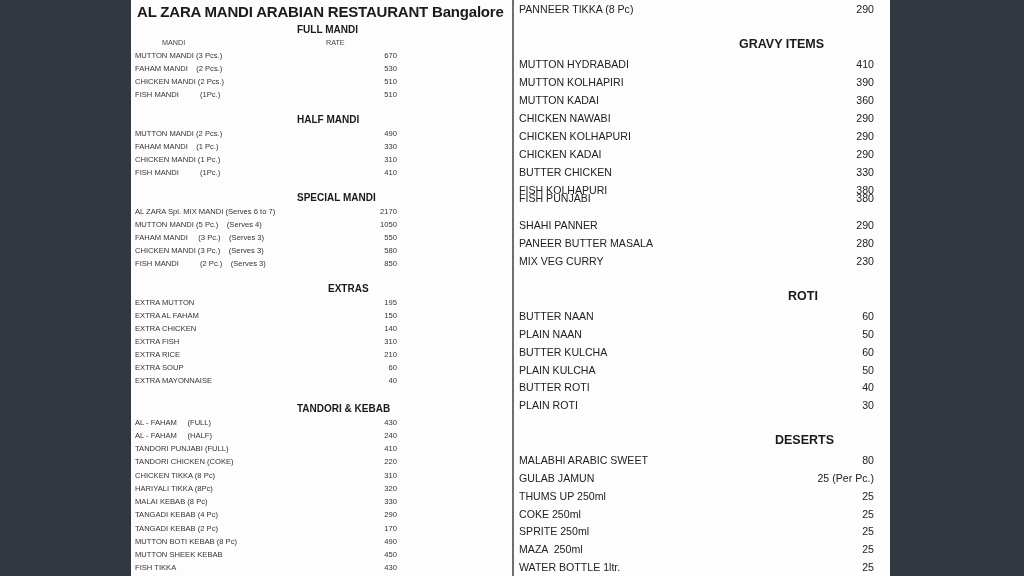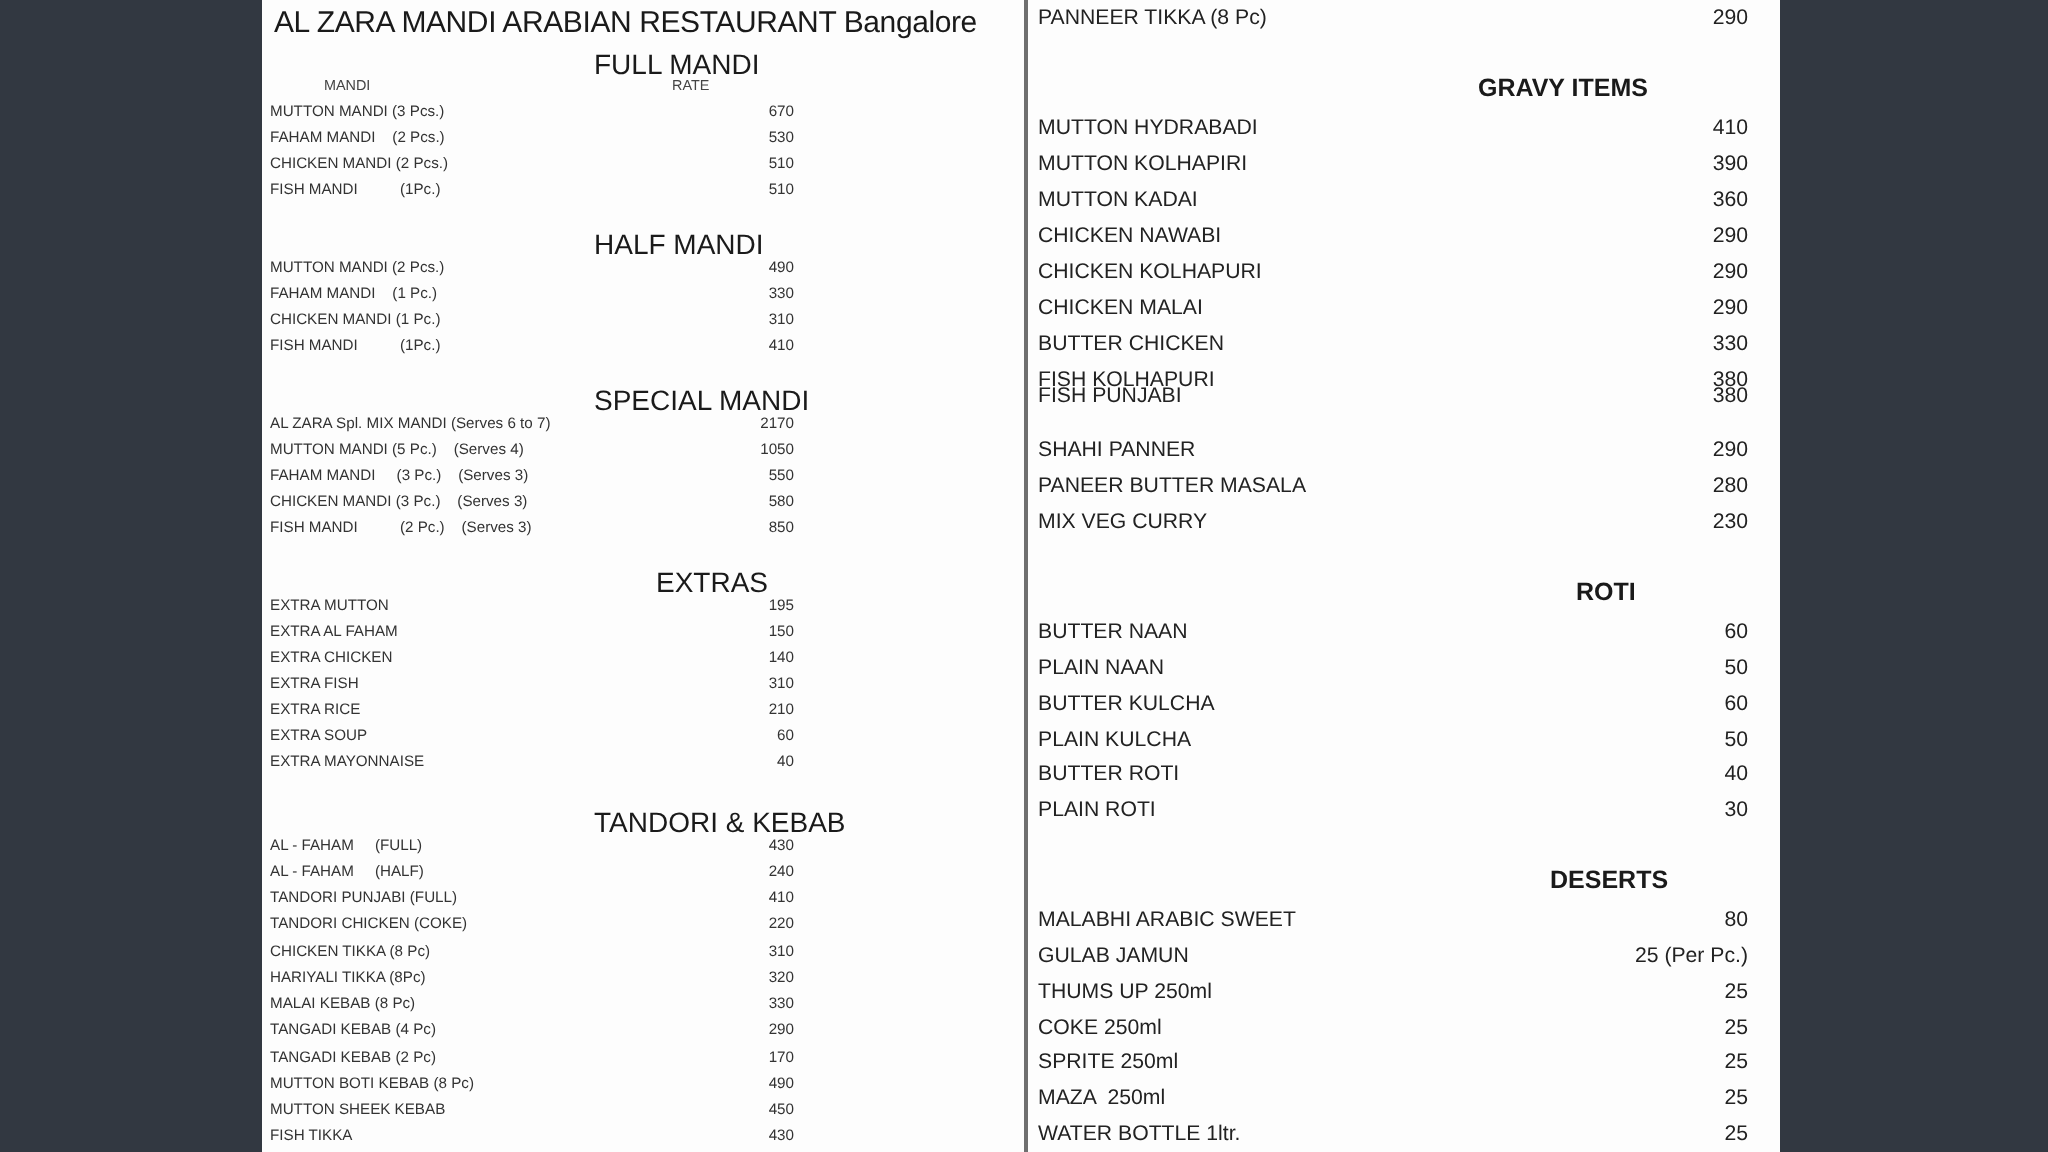--- a/index.html
+++ b/index.html
@@ -13,47 +13,47 @@
     position: absolute; left: 131px; top: 0; width: 759px; height: 576px;
     background: #fdfdfd;
   }
   .divider {
     position: absolute; left: 381px; top: 0; width: 2px; height: 576px;
     background: #6f6f6f;
   }
   .col-left { position: absolute; left: 4px; top: 0; width: 370px; }
   .col-right { position: absolute; left: 388px; top: 0; width: 355px; }
   .title {
-    position: absolute; left: 2px; top: 3px; font-size: 15px; font-weight: normal;
+    position: absolute; left: 2px; top: 3px; font-size: 15px; font-weight: bold;
     color: #1a1a1a; white-space: nowrap; letter-spacing: -0.2px;
   }
   .row { position: absolute; left: 0; height: 13px; width: 100%; }
   .l-name { position: absolute; left: 0; font-size: 7.6px; color: #333; white-space: pre; }
   .l-price { position: absolute; right: 108px; font-size: 7.6px; color: #333; }
-  .l-head { position: absolute; left: 162px; font-size: 14px; font-weight: normal; color: #1a1a1a; white-space: nowrap; }
+  .l-head { position: absolute; left: 162px; font-size: 10px; font-weight: bold; color: #1a1a1a; white-space: nowrap; }
   .l-colhead { position: absolute; font-size: 7.2px; color: #444; padding-left: 27px; }
   .r-name { position: absolute; left: 0; font-size: 10.6px; color: #222; white-space: pre; }
   .r-price { position: absolute; right: 0; font-size: 10.6px; color: #222; text-align: right; }
   .r-head { position: absolute; font-size: 12.5px; font-weight: bold; color: #1a1a1a; white-space: nowrap; }
 </style>
 </head>
 <body>
 
 <div class="page">
   <div class="divider"></div>
 
   <div class="col-left">
     <div class="title">AL ZARA MANDI ARABIAN RESTAURANT Bangalore</div>
 
     <div class="row" style="top:24px">
       <span class="l-head">FULL MANDI</span>
     </div>
     <div class="row" style="top:38px">
       <span class="l-colhead" style="left:0">MANDI</span>
-      <span class="l-colhead" style="left:174px">RATE</span>
+      <span class="l-colhead" style="left:164px">RATE</span>
     </div>
     <div class="row" style="top:51px">
         <span class="l-name">MUTTON MANDI (3 Pcs.)</span>
         <span class="l-price">670</span>
       </div>
     <div class="row" style="top:64px">
         <span class="l-name">FAHAM MANDI    (2 Pcs.)</span>
         <span class="l-price">530</span>
       </div>
     <div class="row" style="top:77px">
@@ -217,21 +217,21 @@
       </div>
     <div class="row" style="top:112px;height:16px">
         <span class="r-name">CHICKEN NAWABI</span>
         <span class="r-price">290</span>
       </div>
     <div class="row" style="top:130px;height:16px">
         <span class="r-name">CHICKEN KOLHAPURI</span>
         <span class="r-price">290</span>
       </div>
     <div class="row" style="top:148px;height:16px">
-        <span class="r-name">CHICKEN MALAI</span>
+        <span class="r-name">CHICKEN KADAI</span>
         <span class="r-price">290</span>
       </div>
     <div class="row" style="top:166px;height:16px">
         <span class="r-name">BUTTER CHICKEN</span>
         <span class="r-price">330</span>
       </div>
     <div class="row" style="top:184px;height:16px">
         <span class="r-name">FISH KOLHAPURI</span>
         <span class="r-price">380</span>
       </div>

